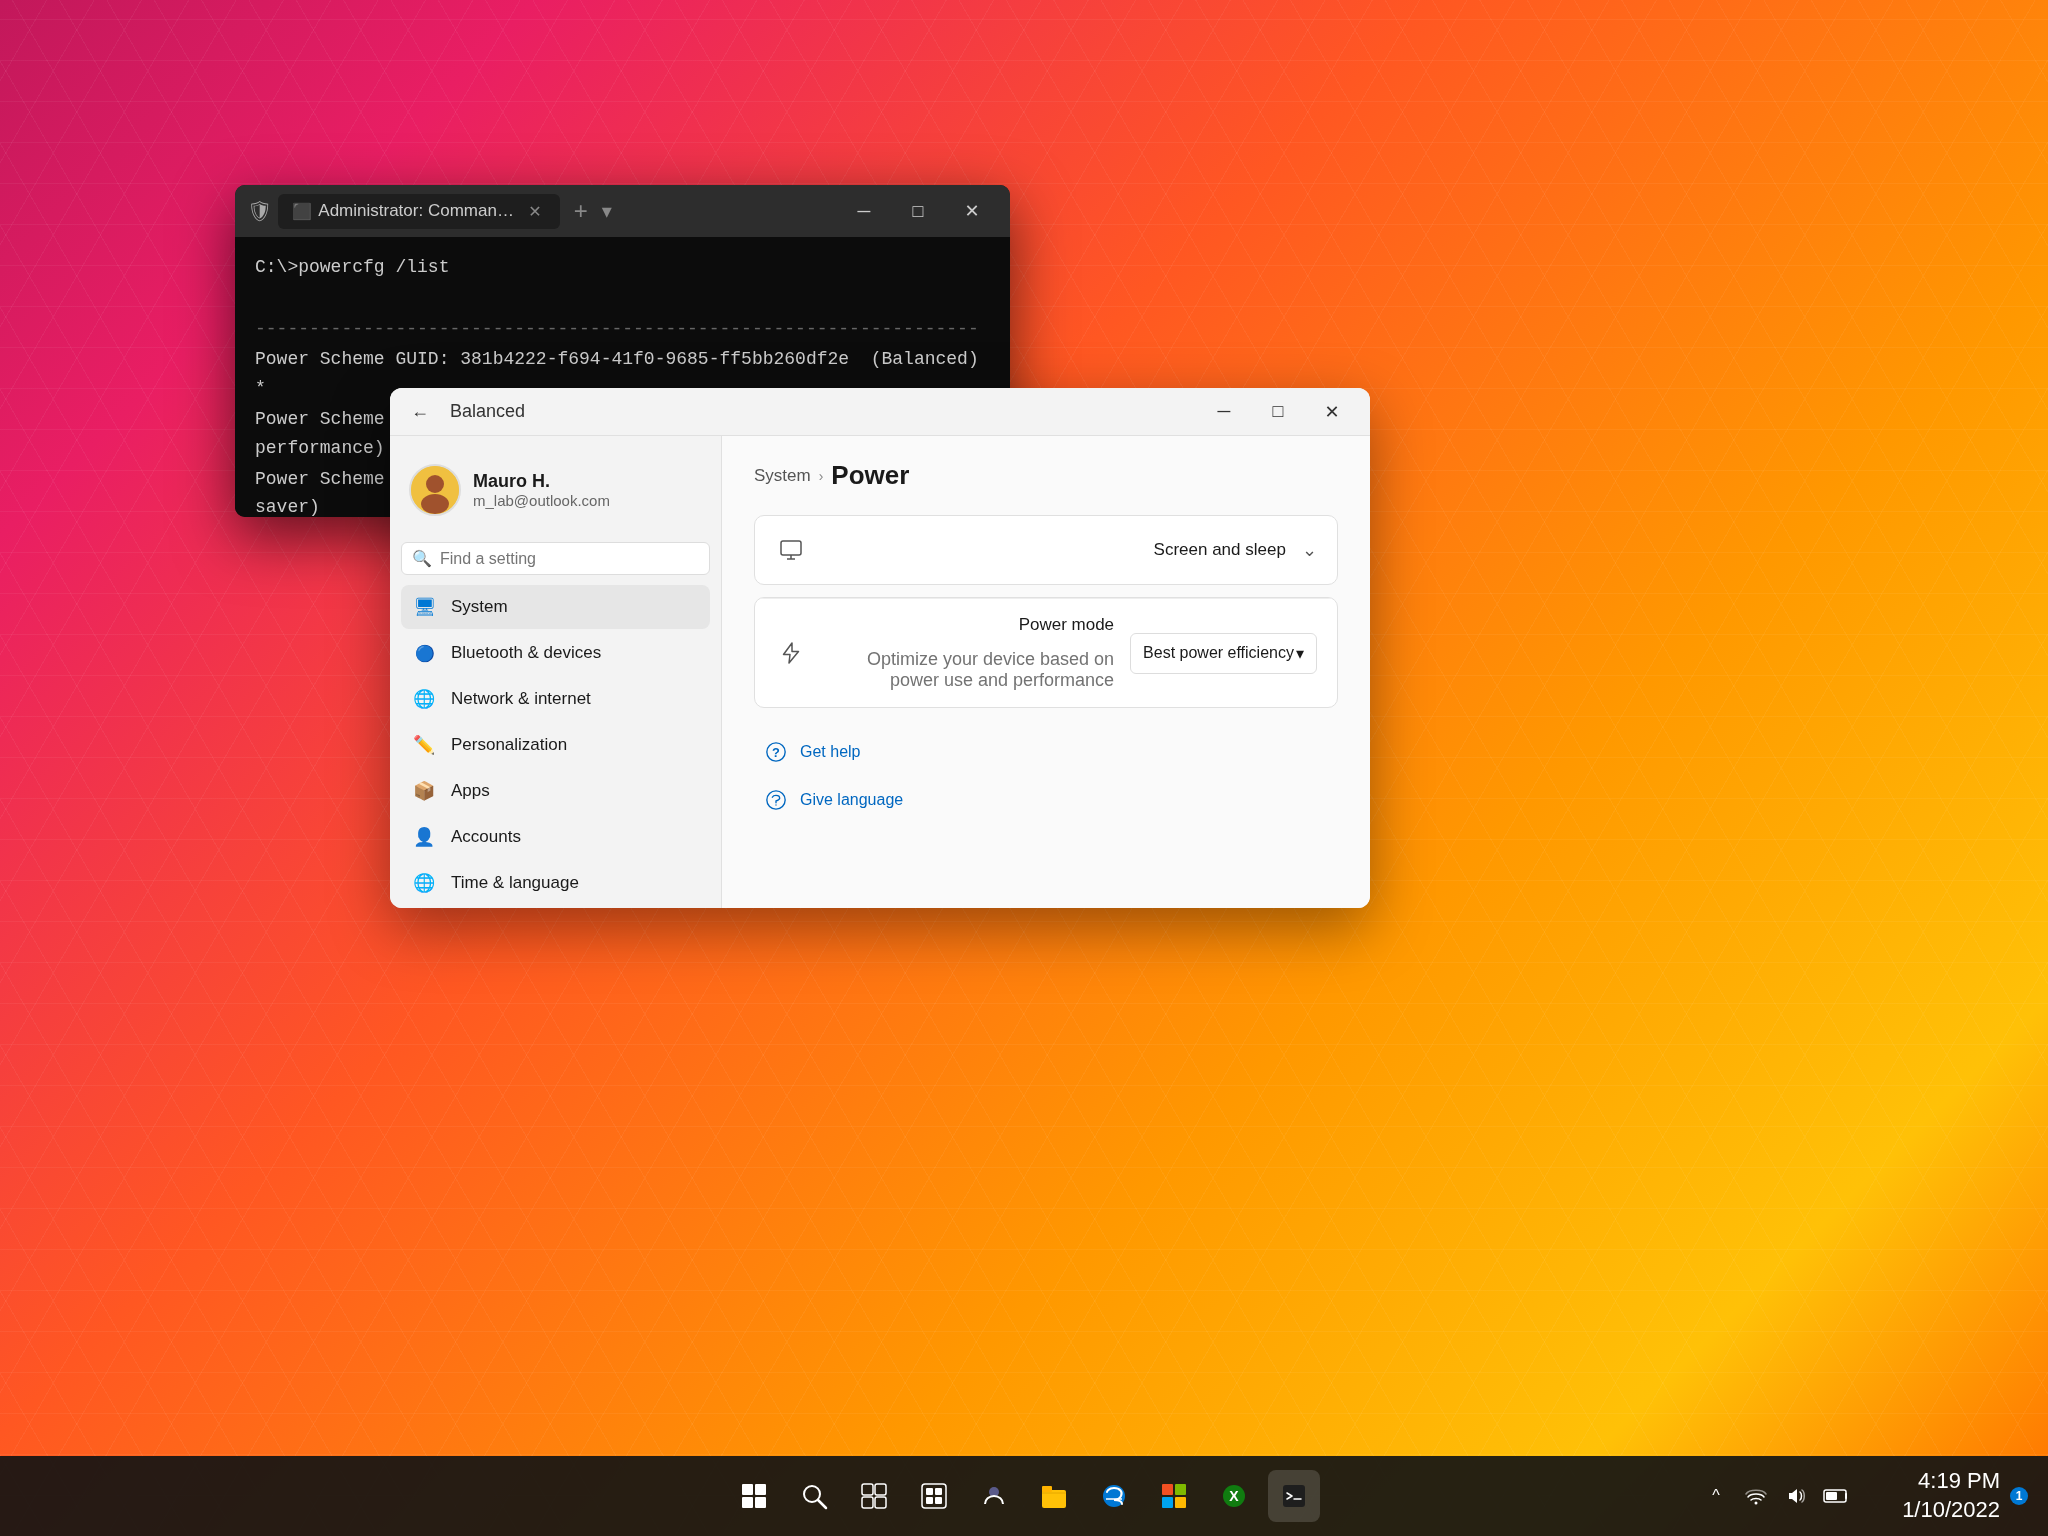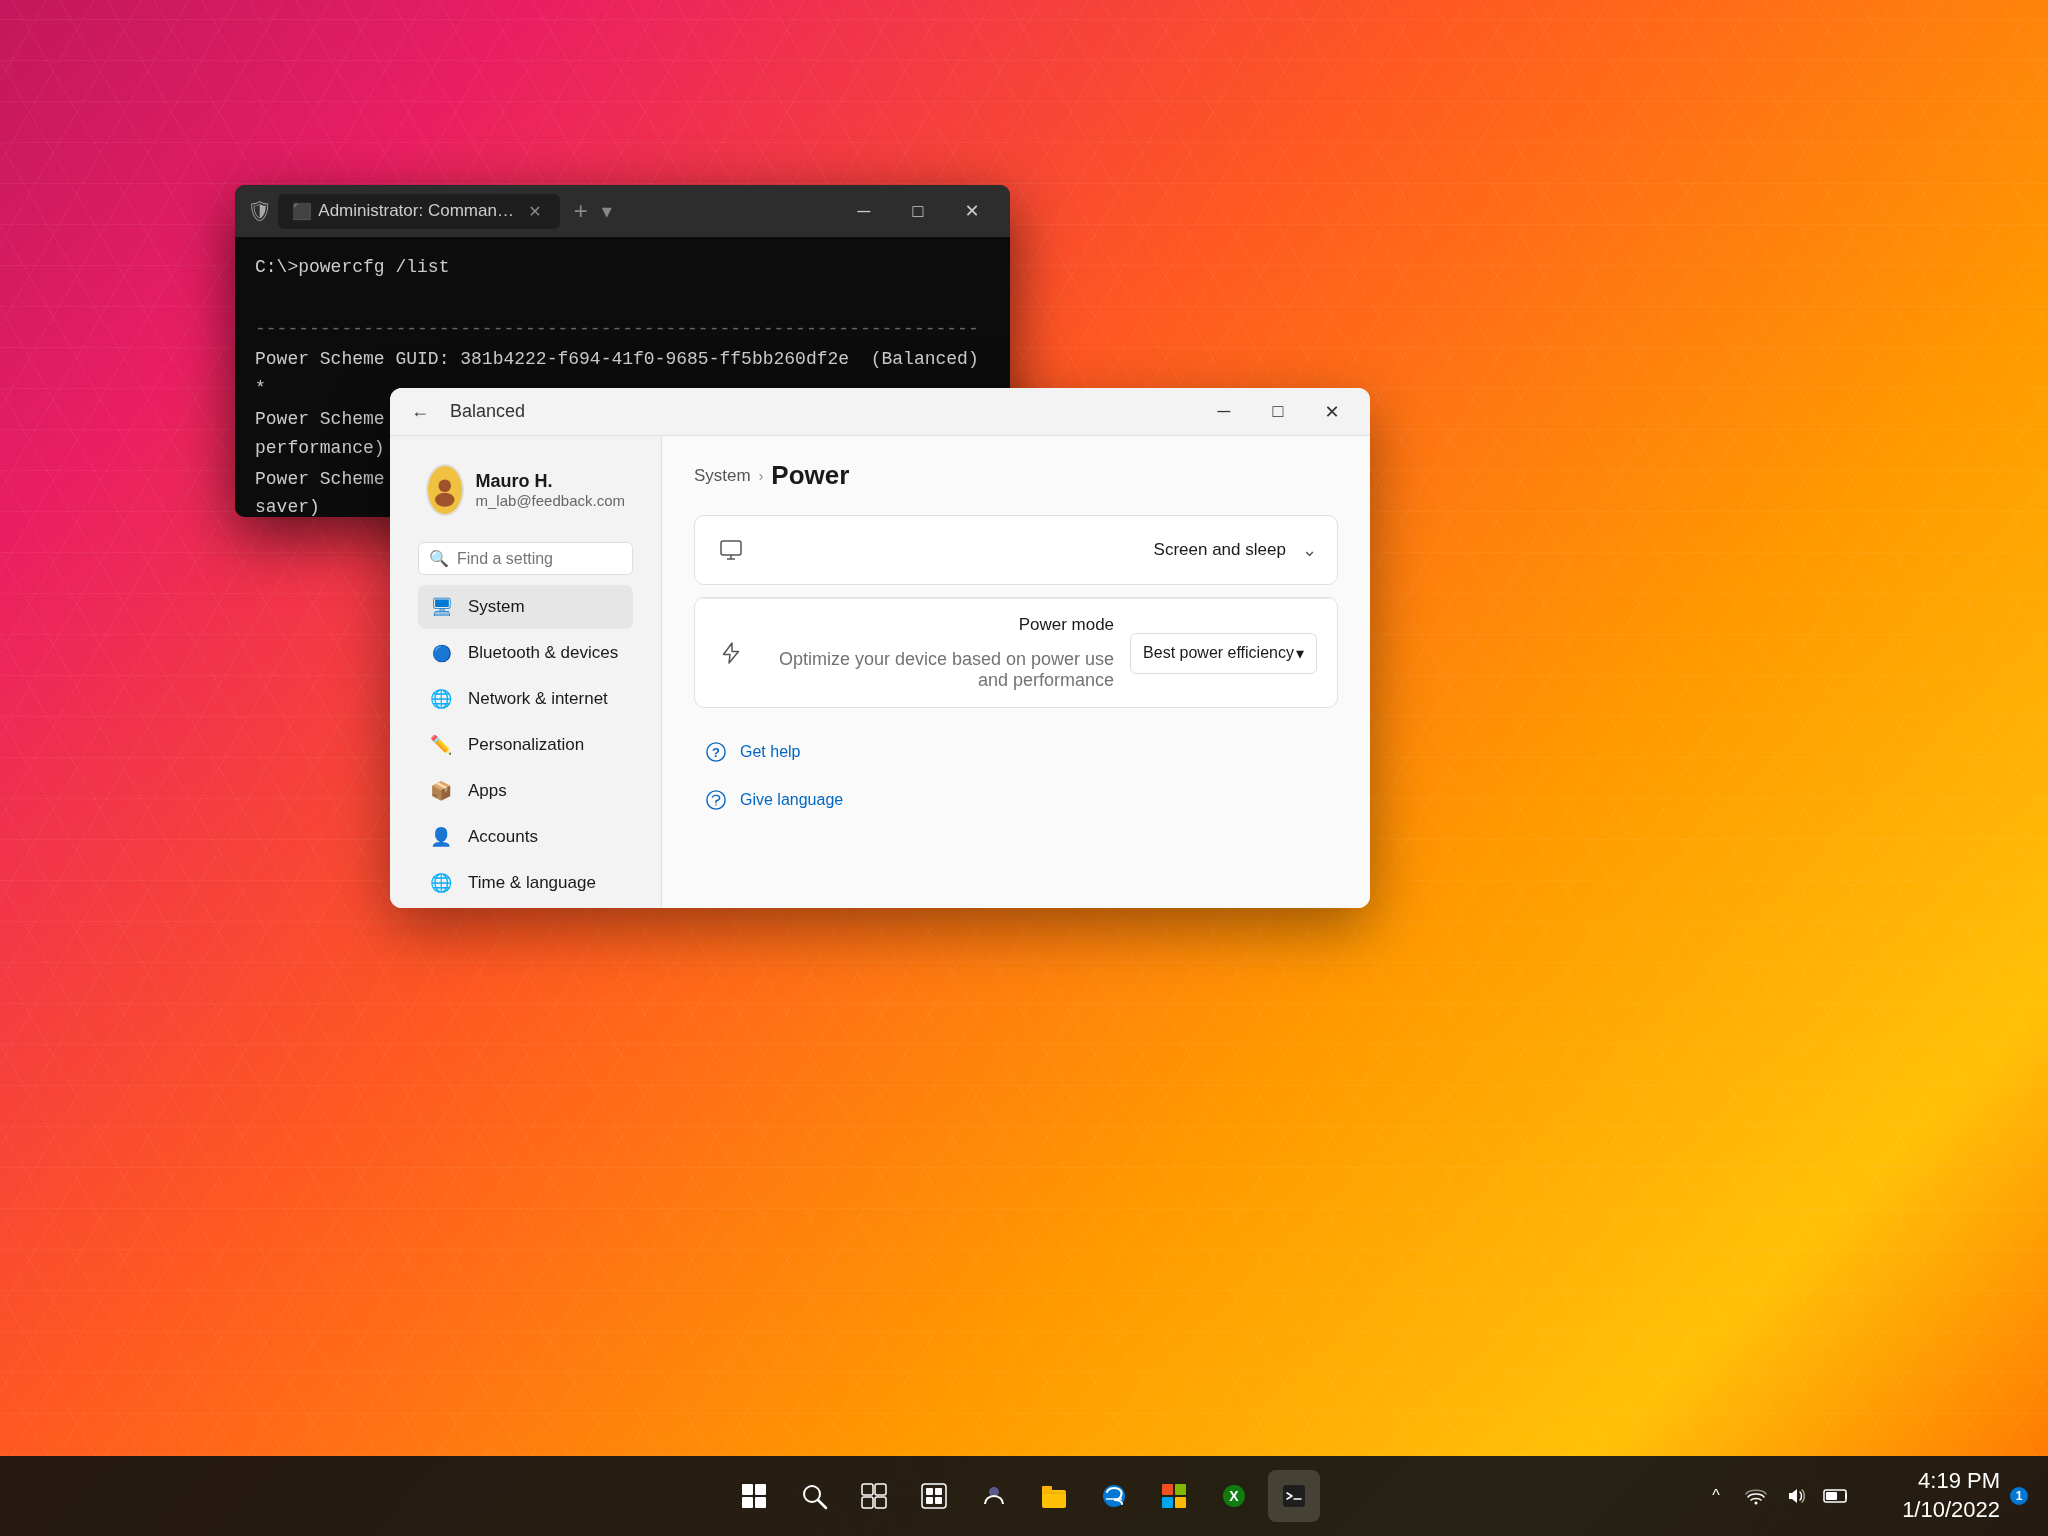--- a/index.html
+++ b/index.html
@@ -249,23 +249,23 @@
       border-radius: 4px;
     }
 
     #settings-body {
       display: flex;
       height: 472px;
     }
 
     
     #settings-sidebar {
-      width: 272px;
+      width: 332px;
       background: #f3f3f3;
-      padding: 16px 28px;
+      padding: 16px 11px;
       display: flex;
       flex-direction: column;
       gap: 2px;
       border-right: 1px solid #e0e0e0;
     }
 
     #user-profile {
       display: flex;
       align-items: center;
       gap: 12px;
@@ -558,21 +558,21 @@
       <div id="user-profile">
         <div id="avatar">
           <svg viewBox="0 0 48 48" xmlns="http://www.w3.org/2000/svg">
             <circle cx="24" cy="24" r="24" fill="#f0c040"></circle>
             <circle cx="24" cy="18" r="9" fill="#a0522d"></circle>
             <ellipse cx="24" cy="38" rx="14" ry="10" fill="#a0522d"></ellipse>
           </svg>
         </div>
         <div id="user-info">
           <span id="user-name">Mauro H.</span>
-          <span id="user-email">m_lab@feedback.com</span>
+          <span id="user-email">m_lab@outlook.com</span>
         </div>
       </div>
 
       <div id="search-box">
         <span class="search-icon">🔍</span>
         <input id="search-input" type="text" placeholder="Find a setting" style="border: none; outline: none; font-size: 16px; background: transparent; flex: 1 1 0%; color: rgb(102, 102, 102);">
       </div>
 
       <div class="sidebar-item active">
         <span class="sidebar-icon blue">🖥</span>

